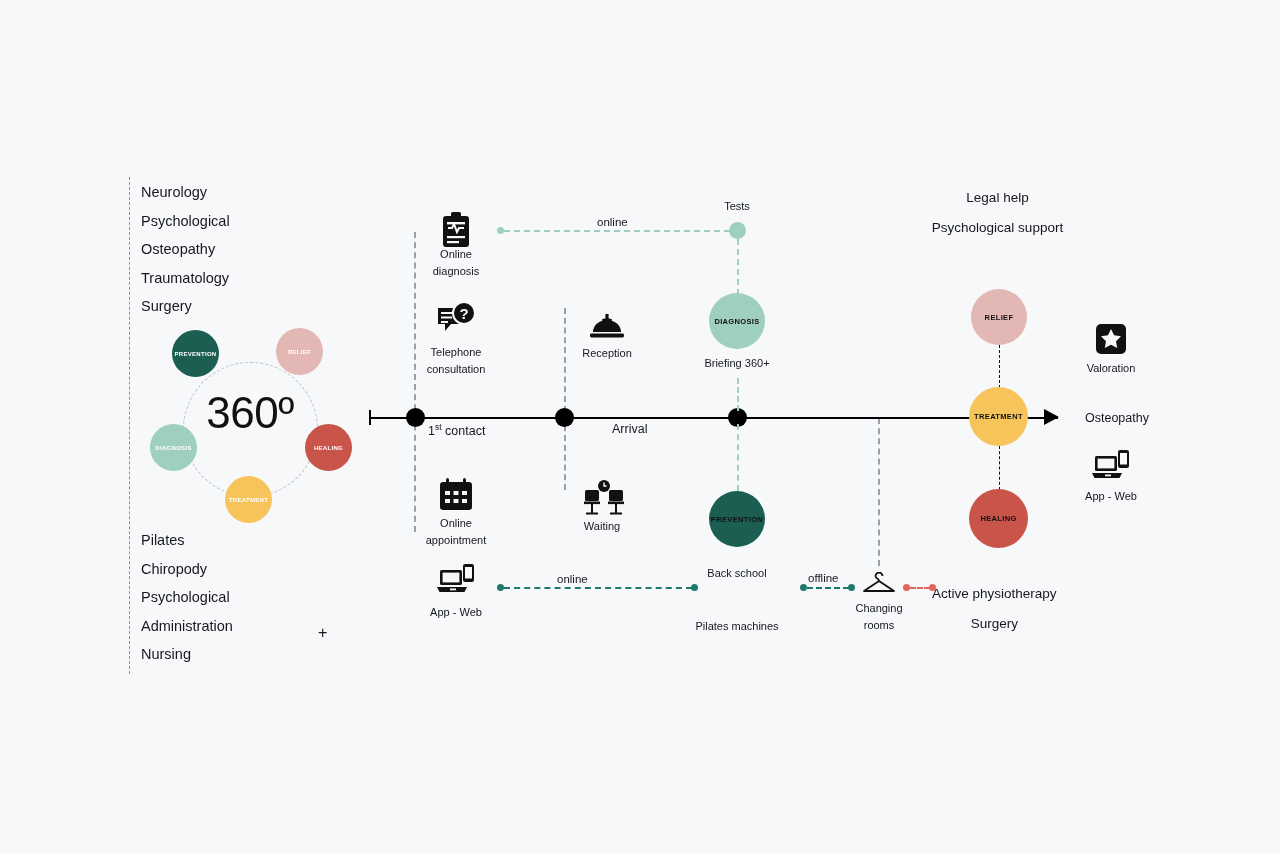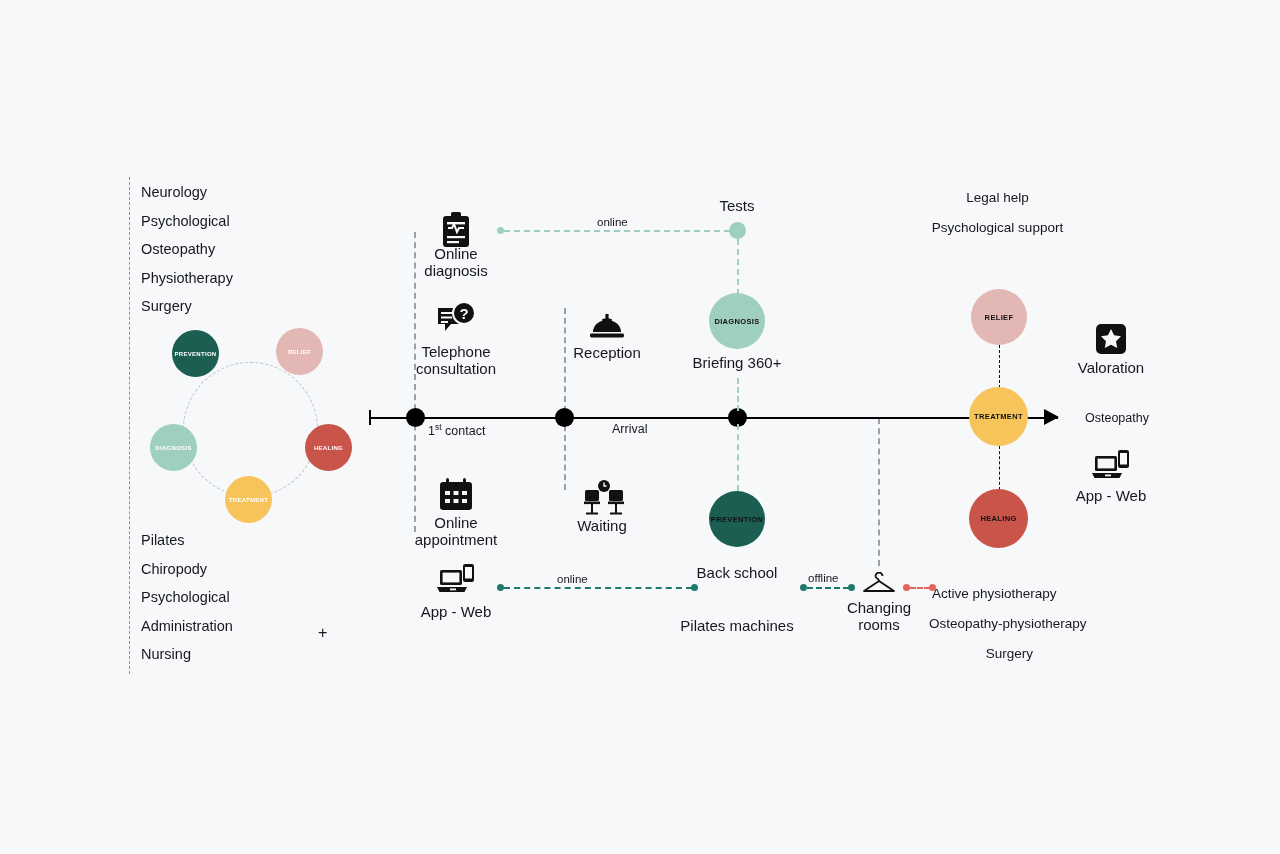--- a/index.html
+++ b/index.html
@@ -68,55 +68,56 @@
   .dash-h.teal{border-top-color:#1f7a6b;}
   .dash-h.red{border-top-color:#e2645a;}
   .dash-v{position:absolute;width:0;border-left:2px dashed #9fcfc0;}
   .dash-v.black{border-left:1.6px dashed #111;}
   .dot-s{position:absolute;width:7px;height:7px;border-radius:50%;background:#9fcfc0;}
   .dot-s.teal{background:#1f7a6b;}
   .dot-s.red{background:#e2645a;}
   .conn-label{position:absolute;font-size:11.5px;color:#16181c;white-space:nowrap;}
 
   
-  .cap{position:absolute;font-size:15px;line-height:16.5px;color:#16181c;text-align:center;}
+  .cap{position:absolute;font-size:11px;line-height:16.5px;color:#16181c;text-align:center;}
   .cap.one{white-space:nowrap;}
 
   .icon-box{position:absolute;display:flex;align-items:center;justify-content:center;}
   svg{display:block;}
 
   .rt-list{position:absolute;font-size:13.5px;line-height:30px;color:#16181c;text-align:center;white-space:nowrap;}
   .sup{font-size:8.5px;vertical-align:super;}
 </style>
 </head>
 <body>
 
 <div class="stage">
 
   <div class="vline-left"></div>
 
   <div class="svc-list" id="svc-top">
     <div class="row">Neurology</div>
     <div class="row">Psychological</div>
     <div class="row">Osteopathy</div>
-    <div class="row">Physiotherapy</div>
+    <div class="row">Traumatology</div>
     <div class="row">Surgery</div>
   </div>
 
   <div class="svc-list" id="svc-bottom">
     <div class="row">Pilates</div>
     <div class="row">Chiropody</div>
     <div class="row">Psychological</div>
     <div class="row">Administration</div>
     <div class="row">Nursing</div>
   </div>
   <div class="plus-mark">+</div>
 
   <div class="wheel">
     <div class="ring"></div>
+    <div class="center-label">360º</div>
 
     <div class="wnode" style="left:22px;top:0px;width:47px;height:47px;background:#1d5e53;">
       <span>PREVENTION</span>
     </div>
 
     <div class="wnode" style="left:126px;top:-2px;width:47px;height:47px;background:#e3b8b4;">
       <span>RELIEF</span>
     </div>
 
     <div class="wnode" style="left:0px;top:94px;width:47px;height:47px;background:#9fcfc0;">
@@ -276,21 +277,20 @@
     <div style="white-space:pre-line;">Changing
 rooms</div>
   </div>
 
   <div class="dot-s red" style="left:903px;top:584px;"></div>
   <div class="dash-h red" style="left:910px;top:587px;width:20px;"></div>
   <div class="dot-s red" style="left:929px;top:584px;"></div>
 
   <div class="rt-list" style="left:932px;top:579px;text-align:left;">
     <div>Active physiotherapy</div>
-    <div style="margin-left:-3px;">Osteopathy-physiotherapy</div>
     <div style="text-align:center;">Surgery</div>
   </div>
 
   <div class="rt-list" style="left:880px;top:183px;width:235px;">
     <div>Legal help</div>
     <div>Psychological support</div>
   </div>
 
   <div class="scircle" style="left:971px;top:289px;width:56px;height:56px;background:#e3b8b4;color:#111;">
     <span>RELIEF</span>

